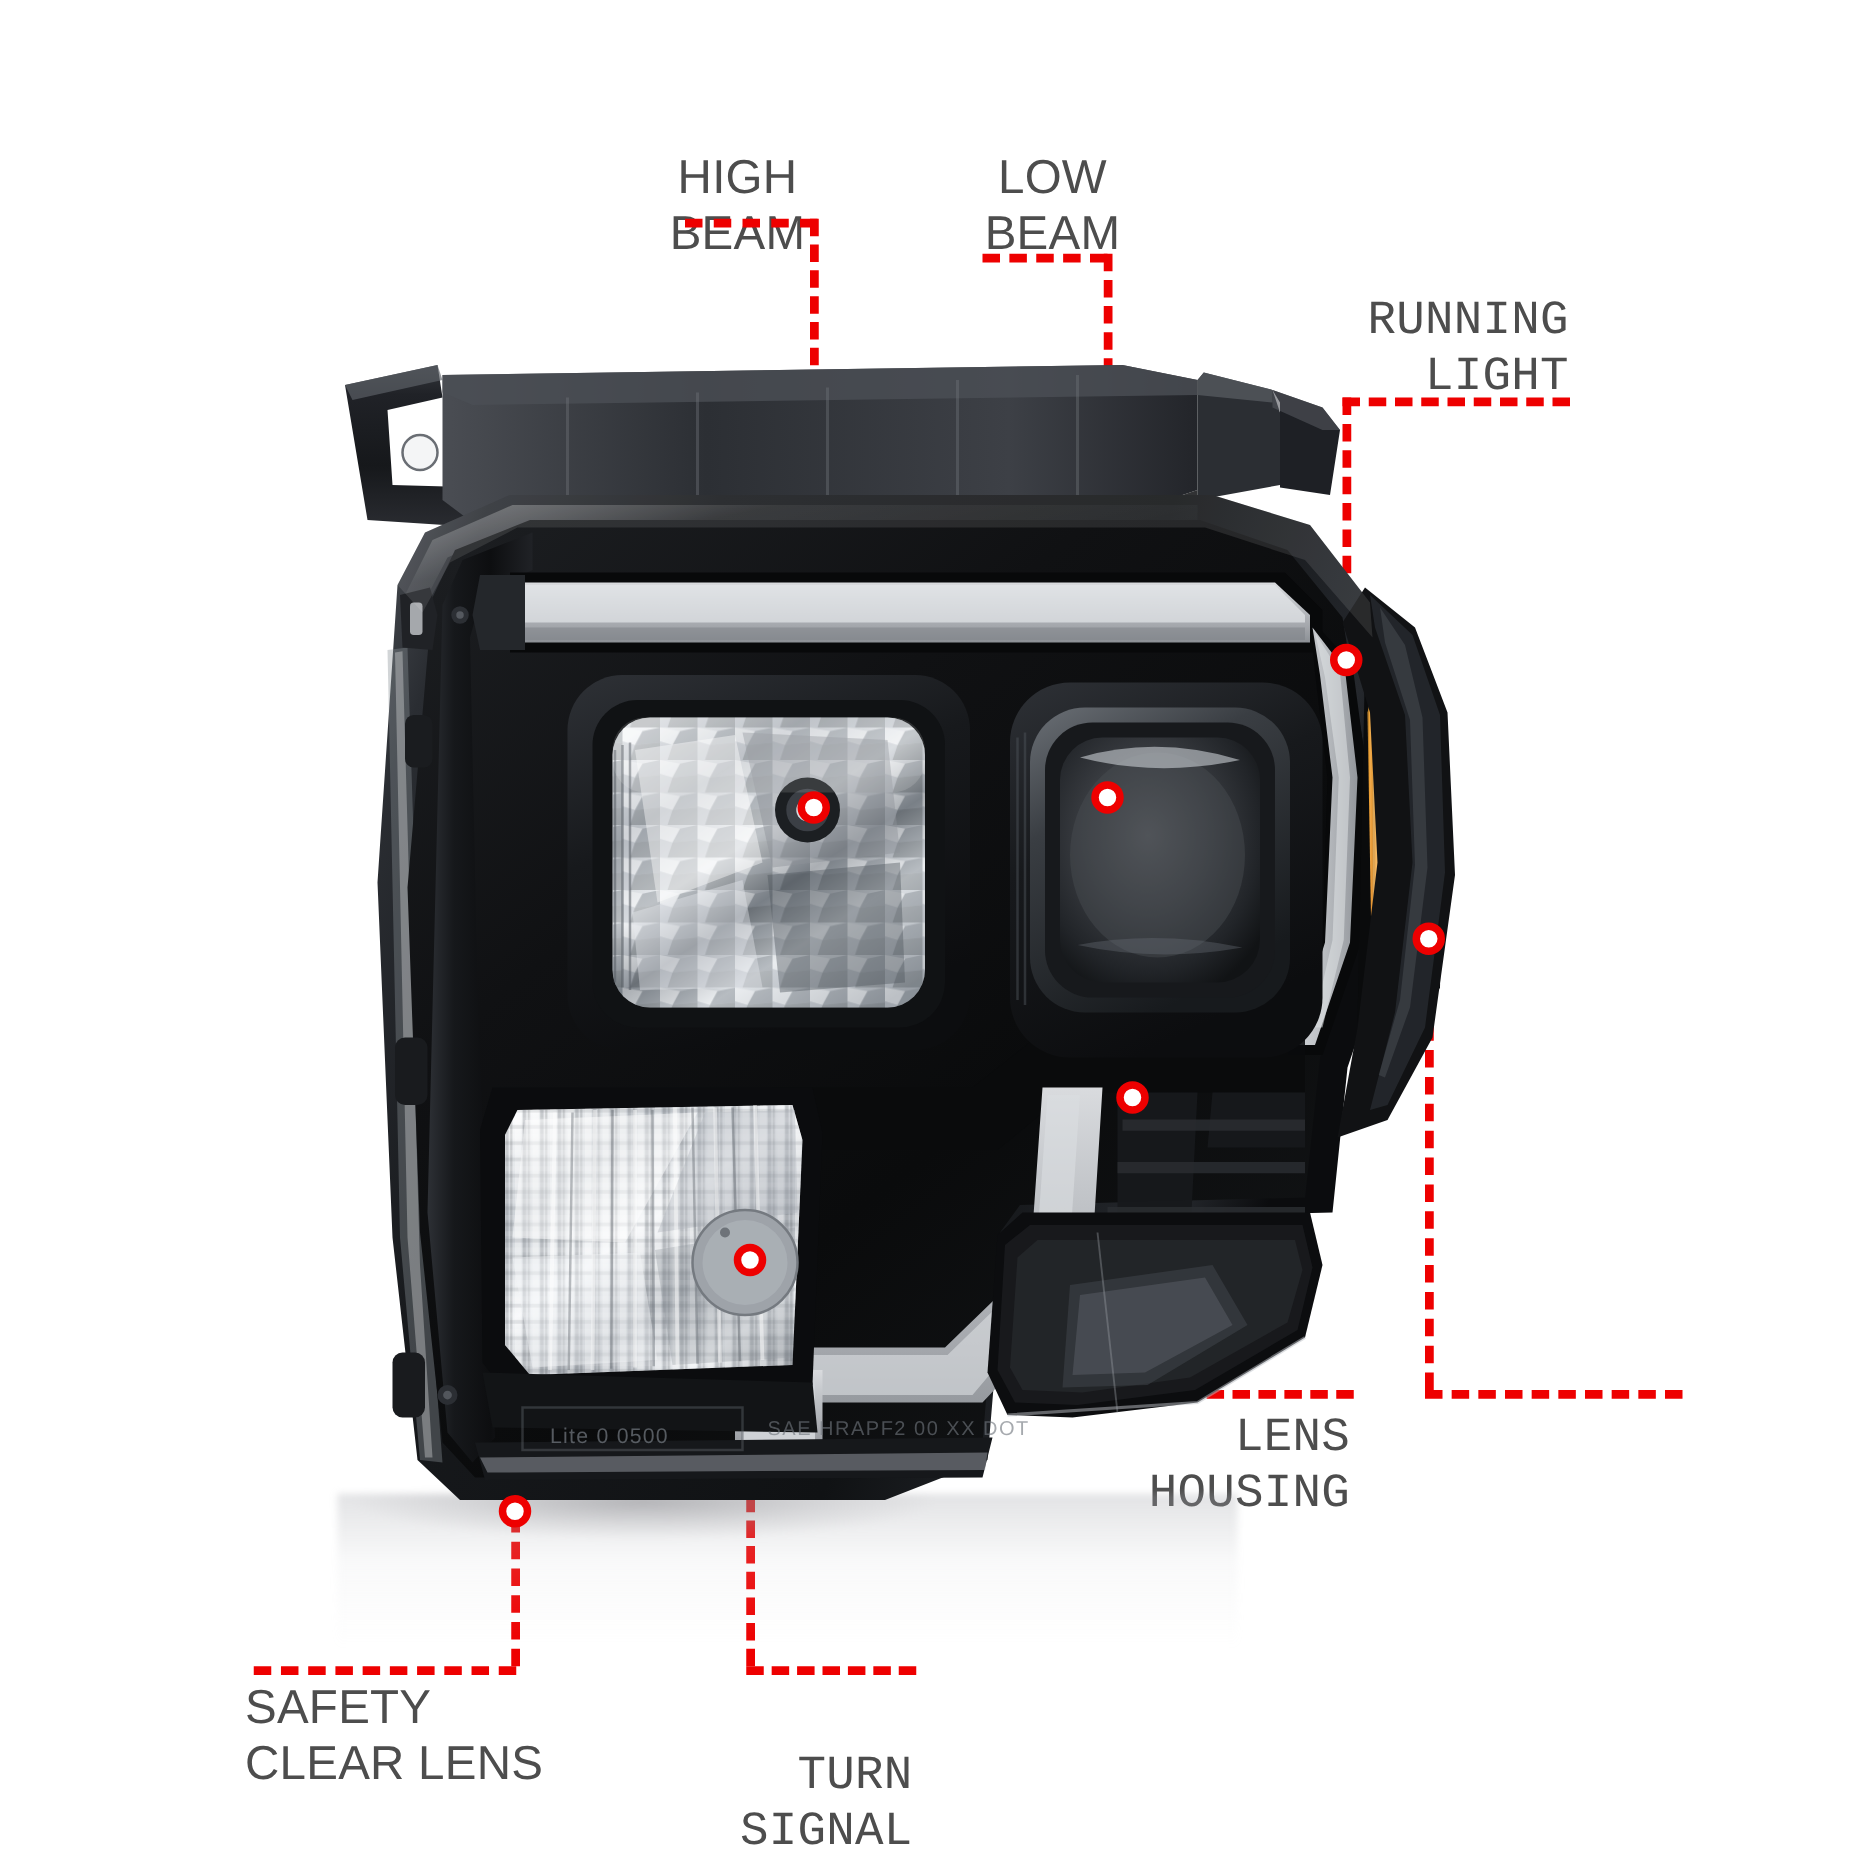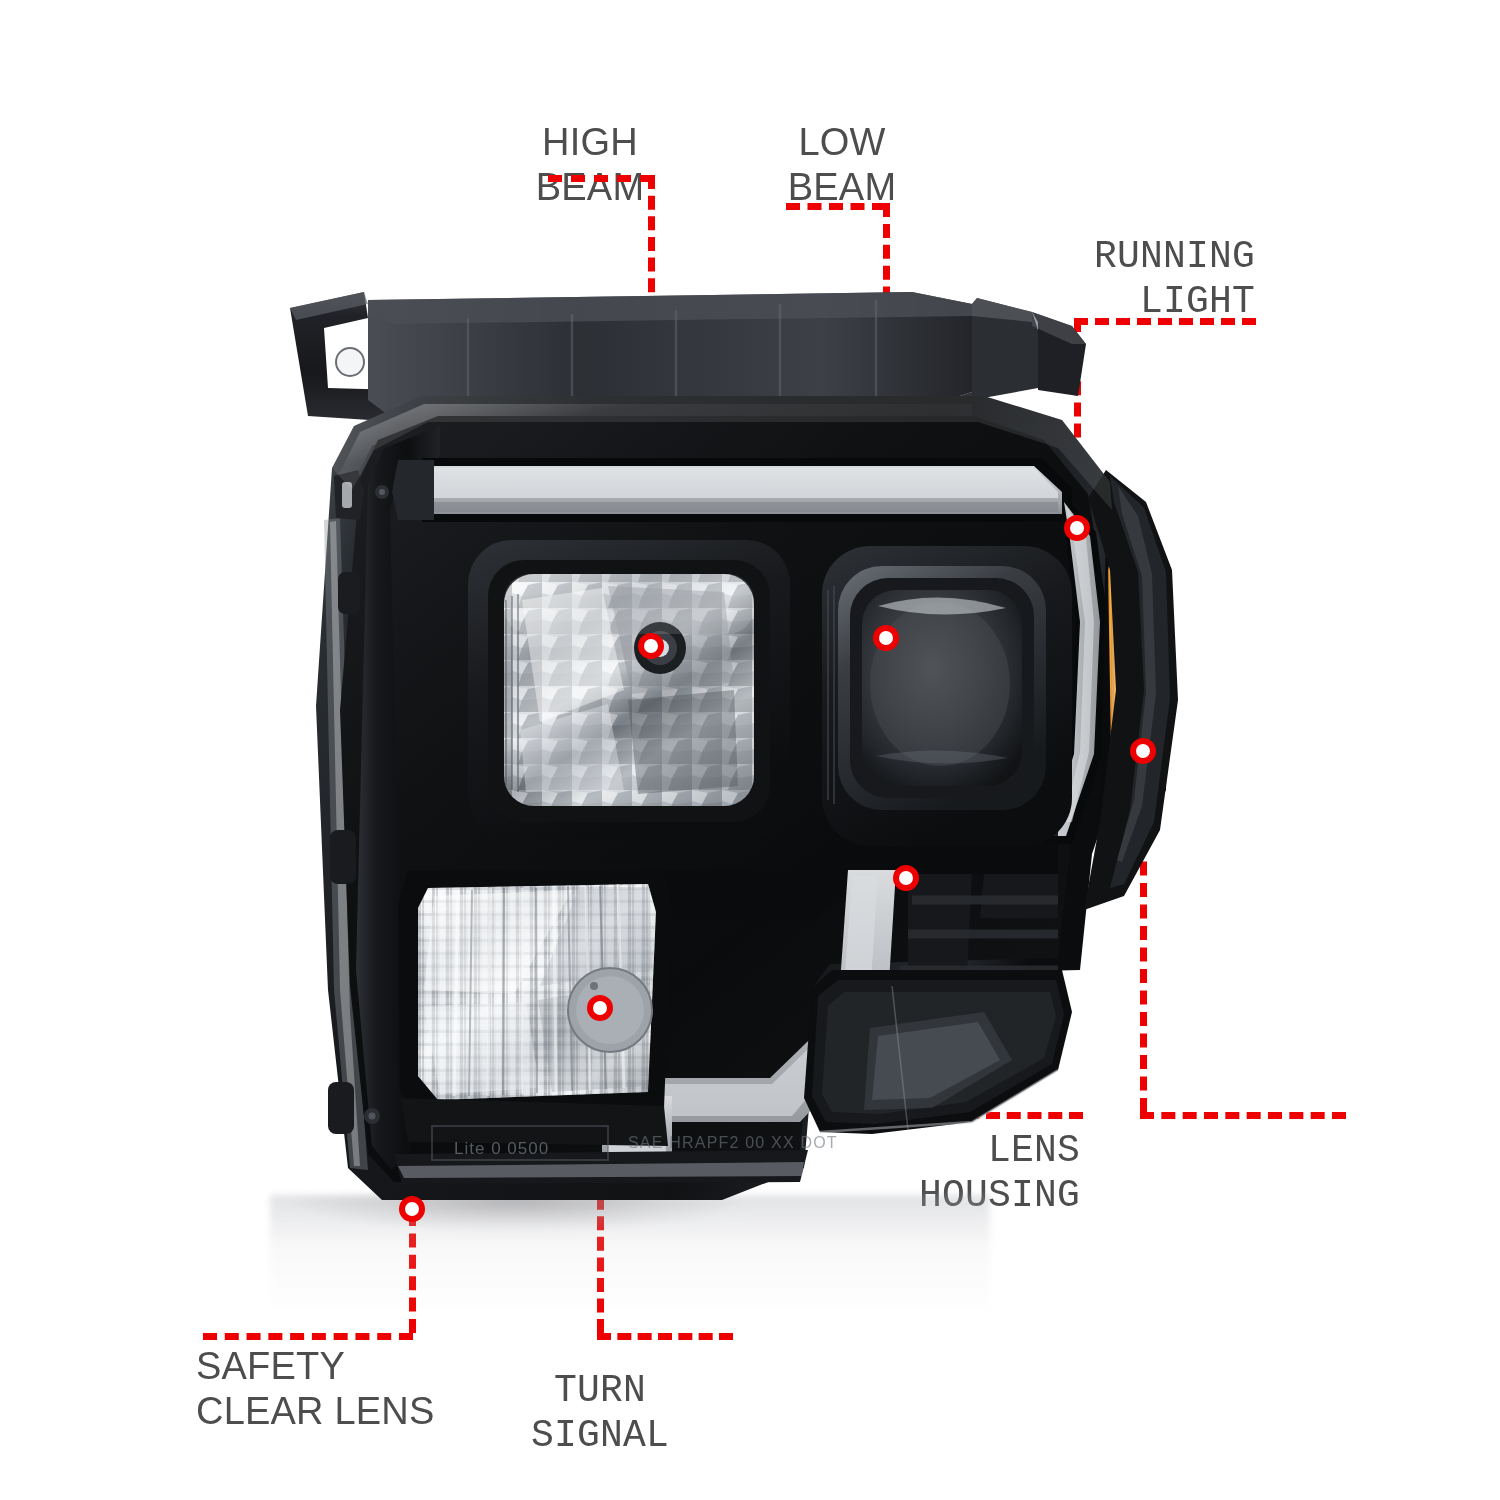--- a/index.html
+++ b/index.html
@@ -60,21 +60,21 @@
     background: #ffffff;
     border: 6px solid #ee0000;
     box-sizing: content-box;
     transform: translate(-50%, -50%);
     z-index: 40;
   }
 
   
   #product {
     position: absolute;
-    left: 272px;
+    left: 258px;
     top: 270px;
     width: 960px;
     height: 960px;
     z-index: 10;
   }
   #product svg { display: block; width: 100%; height: 100%; overflow: visible; }
 
   
   #reflection {
     position: absolute;
@@ -488,21 +488,21 @@
   <div class="lead v" style="left:1140px; top:754px; height:358px;"></div>
   <div class="lead h" style="left:1140px; top:1112px; width:206px;"></div>
   <div class="dot" style="left:1143px; top:751px;"></div>
 
   <div class="label al-right" style="left:790px; top:1128px; width:290px;">LENS
 HOUSING</div>
   <div class="lead v" style="left:903px; top:881px; height:231px;"></div>
   <div class="lead h" style="left:903px; top:1112px; width:180px;"></div>
   <div class="dot" style="left:906px; top:878px;"></div>
 
-  <div class="label al-right" style="left:470px; top:1368px; width:260px;text-align:center;">TURN
+  <div class="label al-right" style="left:470px; top:1398px; width:260px;">TURN
 SIGNAL</div>
   <div class="lead v" style="left:597px; top:1011px; height:322px;"></div>
   <div class="lead h" style="left:597px; top:1333px; width:136px;"></div>
   <div class="dot" style="left:600px; top:1008px;"></div>
 
   <div class="label al-left" style="left:196px; top:1344px; width:360px;">SAFETY
 CLEAR LENS</div>
   <div class="lead v" style="left:409px; top:1212px; height:121px;"></div>
   <div class="lead h" style="left:203px; top:1333px; width:210px;"></div>
   <div class="dot" style="left:412px; top:1209px;"></div>

